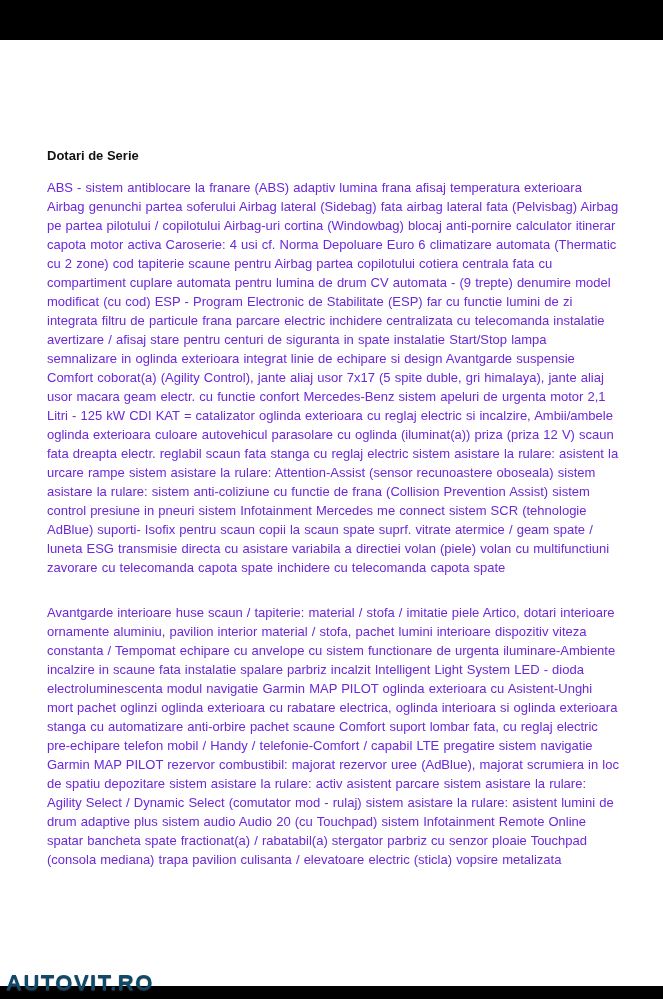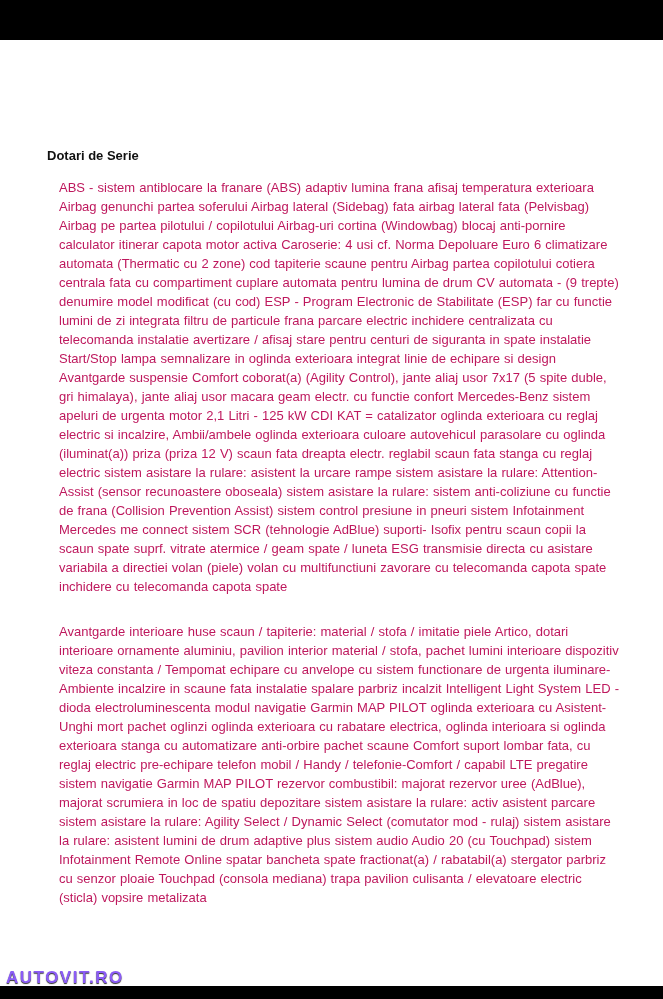--- a/index.html
+++ b/index.html
@@ -35,34 +35,34 @@
     .section-heading {
       font-size: 13px;
       font-weight: bold;
       color: #111111;
       margin: 0 0 15px 0;
       line-height: 15px;
     }
     .section-body {
       font-size: 13px;
       line-height: 19px;
-      color: #be185d;
-      margin: 0 0 26px 12px;
+      color: #6d28d9;
+      margin: 0 0 26px 0;
       text-align: left;
       word-spacing: 0.5px;
     }
     .watermark {
       position: absolute;
       left: 6px;
-      bottom: 11px;
+      bottom: 3px;
       z-index: 2;
-      font-size: 17px;
+      font-size: 22px;
       font-weight: bold;
       letter-spacing: 1.5px;
-      color: #8b5cf6;
+      color: #0c4a6e;
       text-shadow: 0 1px 1px #2e2e2e;
       text-transform: uppercase;
       font-family: "Liberation Sans", sans-serif;
     }
   </style>
 </head>
 <body>
 
 <div class="top-bar"></div>
 

